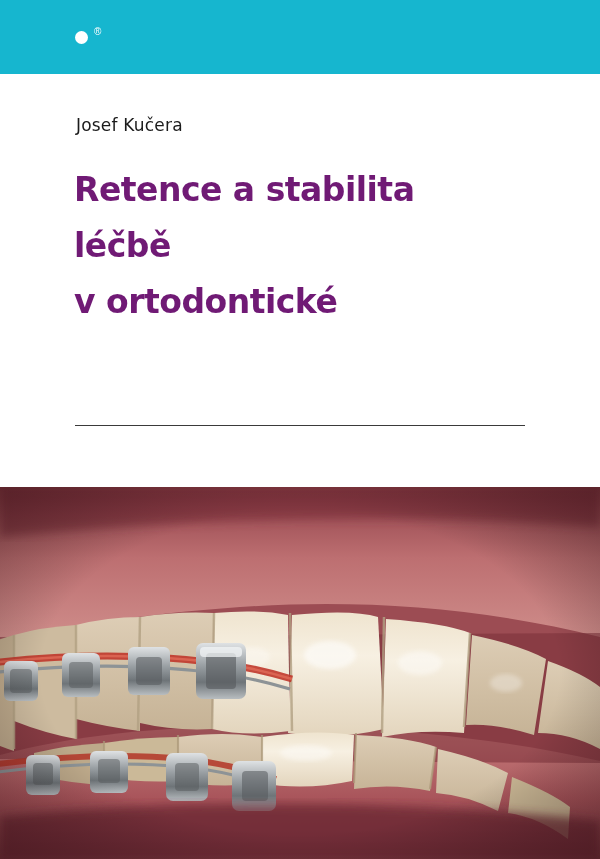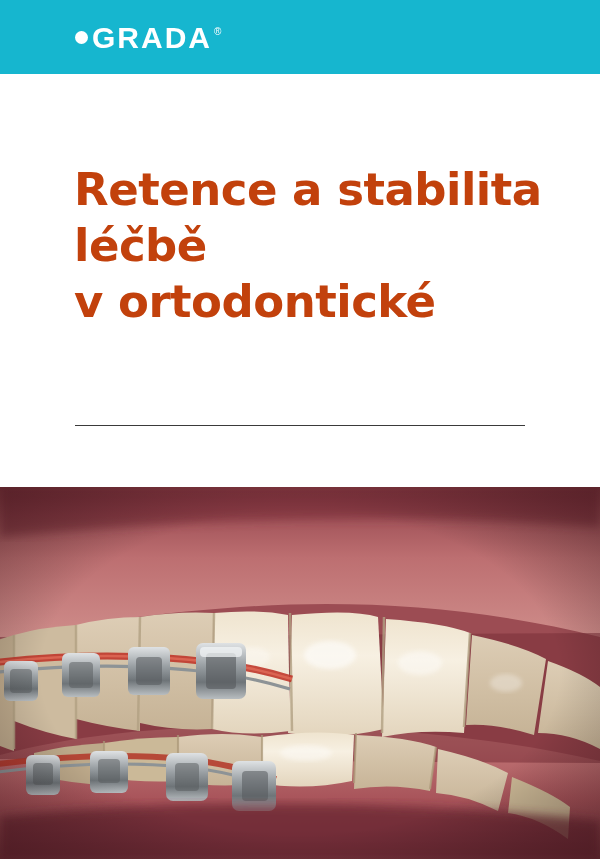--- a/index.html
+++ b/index.html
@@ -72,23 +72,23 @@
     letter-spacing: 0.2px;
   }
   
   .title {
     position: absolute;
     left: 74px;
     top: 162px;
     width: 470px;
     font-family: "DejaVu Sans", sans-serif;
     font-weight: bold;
-    font-size: 45px;
+    font-size: 33px;
     line-height: 56px;
-    color: #c2410c;
+    color: #701a75;
     letter-spacing: -0.5px;
   }
   .title-line {
     display: block;
     white-space: nowrap;
   }
   
   .rule {
     position: absolute;
     left: 75px;
@@ -114,25 +114,25 @@
   }
 </style>
 </head>
 <body>
 
 <div class="cover">
 
   <div class="top-band">
     <div class="logo">
       <span class="logo-mark"></span>
-      <span class="logo-text">GRADA</span>
       <span class="logo-reg">®</span>
     </div>
   </div>
 
+  <div class="author">Josef Kučera</div>
 
   <div class="title">
     <span class="title-line">Retence a stabilita</span>
     <span class="title-line">léčbě</span>
     <span class="title-line">v ortodontické</span>
   </div>
 
   <div class="rule"></div>
 
   <div class="photo">

